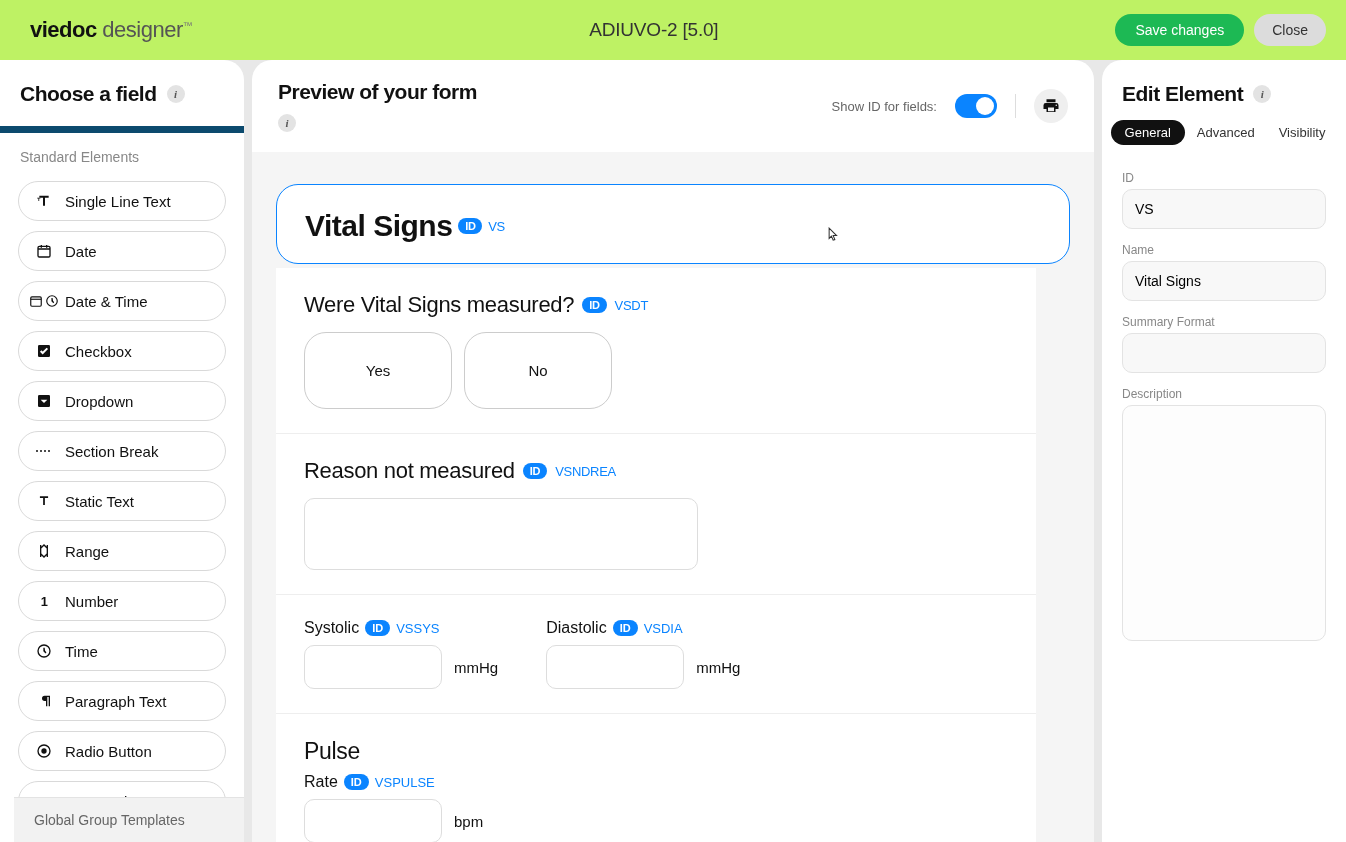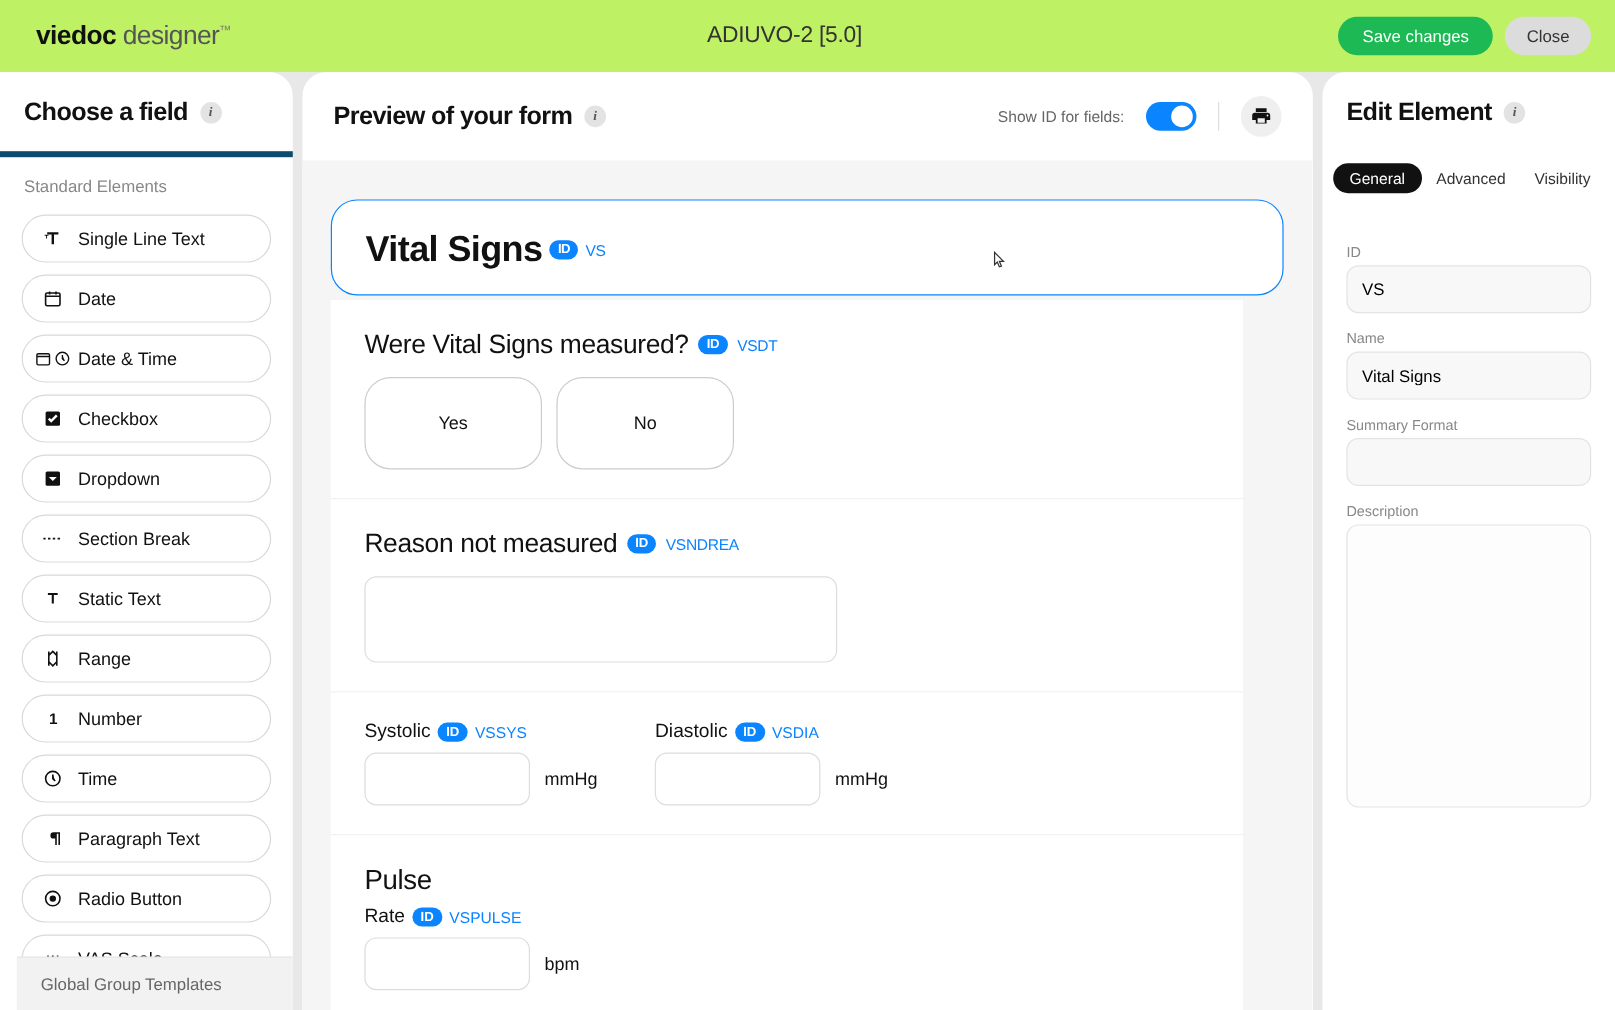--- a/index.html
+++ b/index.html
@@ -41,21 +41,21 @@
     width: 244px;
     background: #fff;
     border-top-right-radius: 20px;
     display: flex;
     flex-direction: column;
     position: relative;
   }
   .sidebar-header {
     display: flex; align-items: center; gap: 10px;
     padding: 22px 20px 20px 20px;
-    border-bottom: 5px solid #0c4a6e;
+    border-bottom: 7px solid #0c4a6e;
   }
   .sidebar-header h2 { font-size: 21px; font-weight: 600; letter-spacing: -0.5px; }
   .info-badge {
     width: 18px; height: 18px; border-radius: 50%; background: #e3e3e3;
     display: inline-flex; align-items: center; justify-content: center;
     font-size: 11px; font-weight: 700; font-style: italic; color: #555; font-family: Georgia, serif;
   }
   .sidebar-body { flex: 1; overflow-y: auto; padding-bottom: 40px; }
   .sidebar-section-title {
     font-size: 14px; color: #888; padding: 16px 20px 10px 20px;
@@ -78,21 +78,21 @@
   .preview {
     flex: 1;
     min-width: 0;
     display: flex; flex-direction: column;
   }
   .preview-header {
     background: #fff; border-radius: 20px 20px 0 0;
     padding: 20px 26px; display: flex; align-items: center; justify-content: space-between;
     margin: 0 8px 0 8px;
   }
-  .preview-header-left { display: flex; align-items: center; gap: 10px; }
+  .preview-header-left { display: flex; gap: 10px; flex-direction: column; }
   .preview-header h2 { font-size: 21px; font-weight: 600; letter-spacing: -0.5px; }
   .preview-header-right { display: flex; align-items: center; gap: 18px; color: #666; font-size: 13px; }
   .toggle {
     width: 42px; height: 24px; background: #0a84ff; border-radius: 12px; position: relative; cursor: pointer;
   }
   .toggle::after {
     content: ""; position: absolute; width: 18px; height: 18px; background: #fff; border-radius: 50%;
     top: 3px; right: 3px;
   }
   .vdiv { width: 1px; height: 24px; background: #ddd; }
@@ -134,21 +134,21 @@
   .bp-row { display:flex; gap:48px; }
   .bp-col .label-row { display:flex; align-items:center; gap:6px; font-size:16px; margin-bottom:8px;}
   .input-row { display:flex; align-items:center; gap:12px; }
   .num-input { border:1px solid #ddd; border-radius:10px; height:44px; width:138px; }
   .unit { font-size:15px; }
 
   
   .inspector {
     width: 244px;
     background: #fff; border-top-left-radius: 20px;
-    display:flex; flex-direction:column;gap:16px;
+    display:flex; flex-direction:column;
   }
   .inspector-header { display:flex; align-items:center; gap:10px; padding: 22px 20px 14px 20px; }
   .inspector-header h2 { font-size: 21px; font-weight:600; letter-spacing:-0.5px;}
   .tab-row { display:flex; align-items:center; gap:0; justify-content:center; padding: 0 14px 14px 14px;}
   .tab-pill {
     background:#111; color:#fff; border-radius:14px; padding:5px 14px; font-size:13px; cursor:pointer;
   }
   .tab-link { font-size:13px; color:#333; padding:5px 12px; cursor:pointer; }
   .tab-div { width:1px; height:14px; background:#ccc; }
   .inspector-body { padding: 2px 20px 20px 20px; display:flex; flex-direction:column; gap:4px; overflow:auto;}

